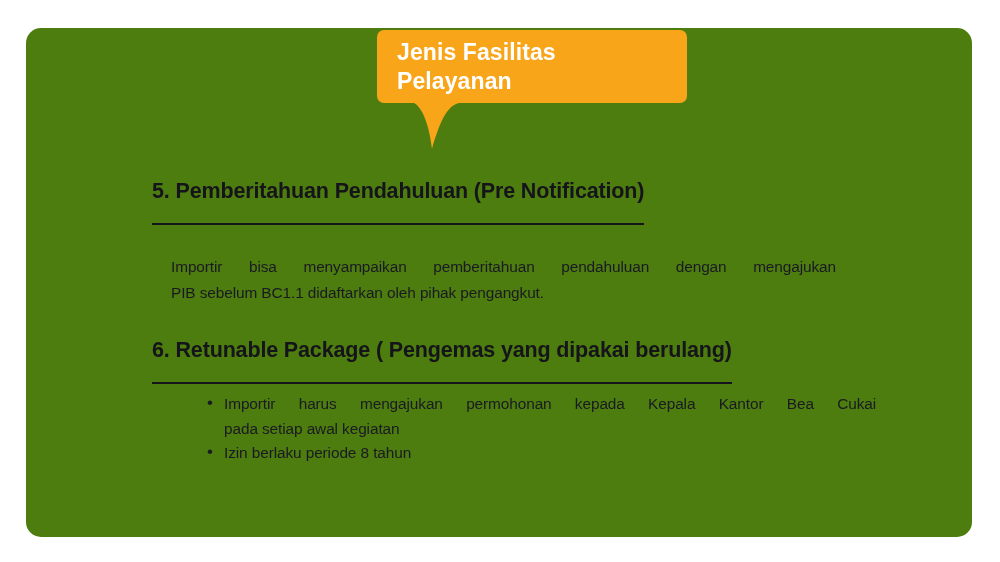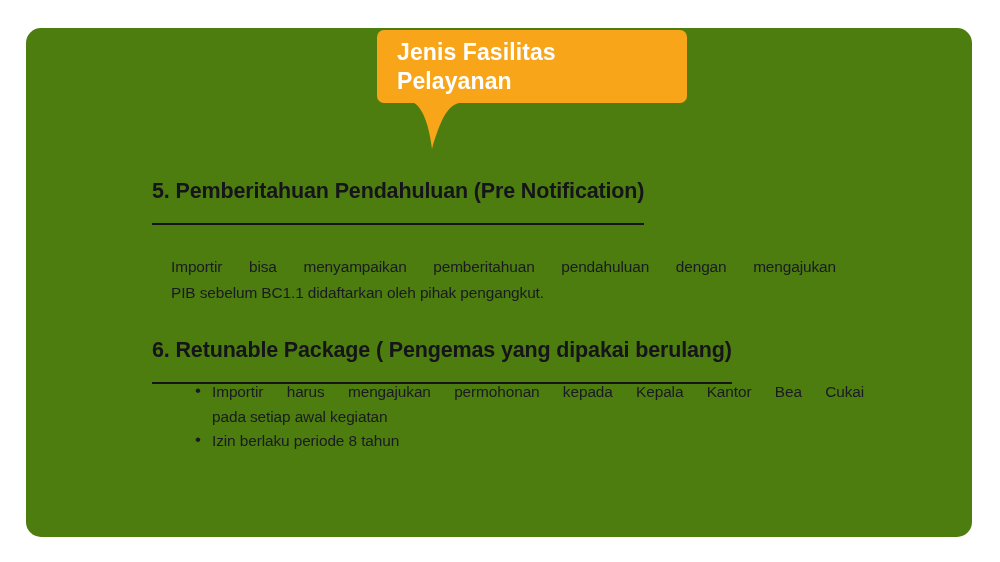--- a/index.html
+++ b/index.html
@@ -103,21 +103,21 @@
   #para-5 .j {
     text-align: justify;
     text-align-last: justify;
   }
 
   ul.bullets {
     position: absolute;
     left: 168px;
     top: 352px;
     width: 652px;
-    margin: 0;
+    margin: 12px;
     padding: 0 0 0 18px;
     list-style: none;
   }
   ul.bullets > li {
     position: relative;
     font-family: "Liberation Sans", sans-serif;
     font-size: 15.4px;
     line-height: 24.5px;
     color: #1a1a22;
     letter-spacing: -0.1px;

